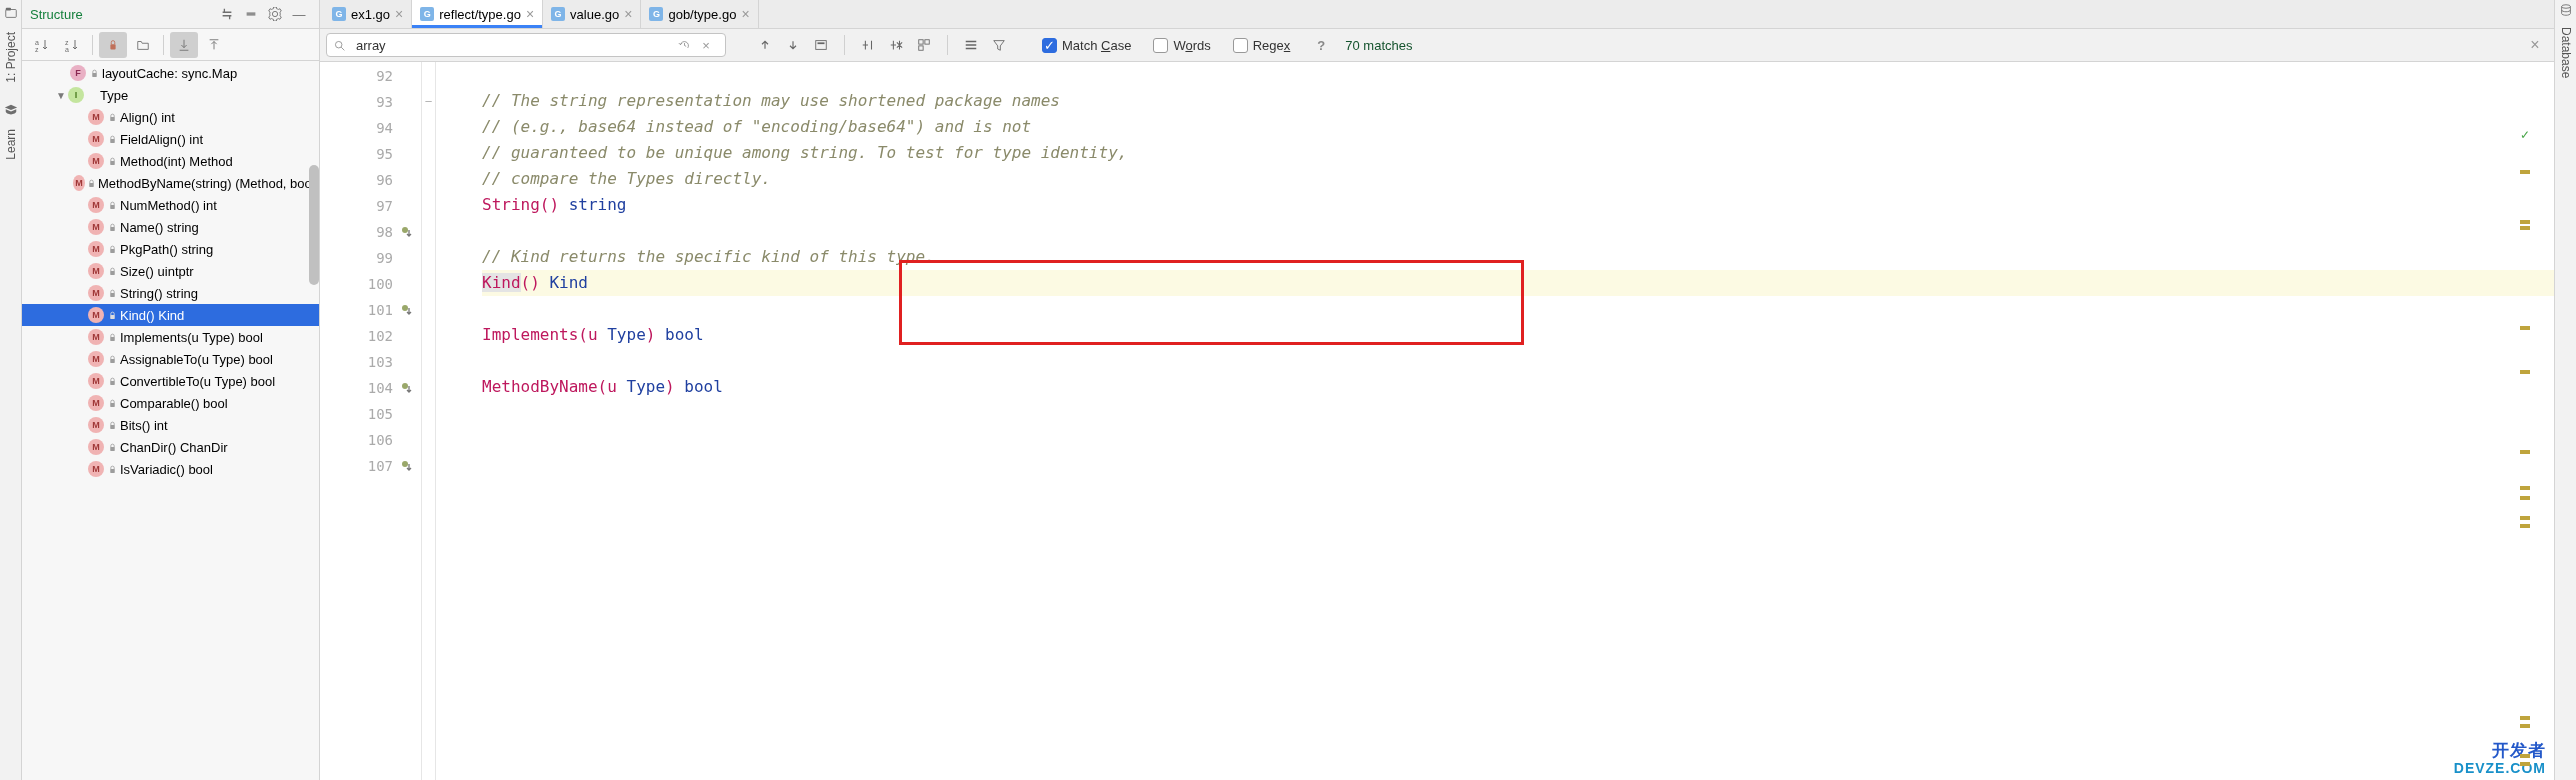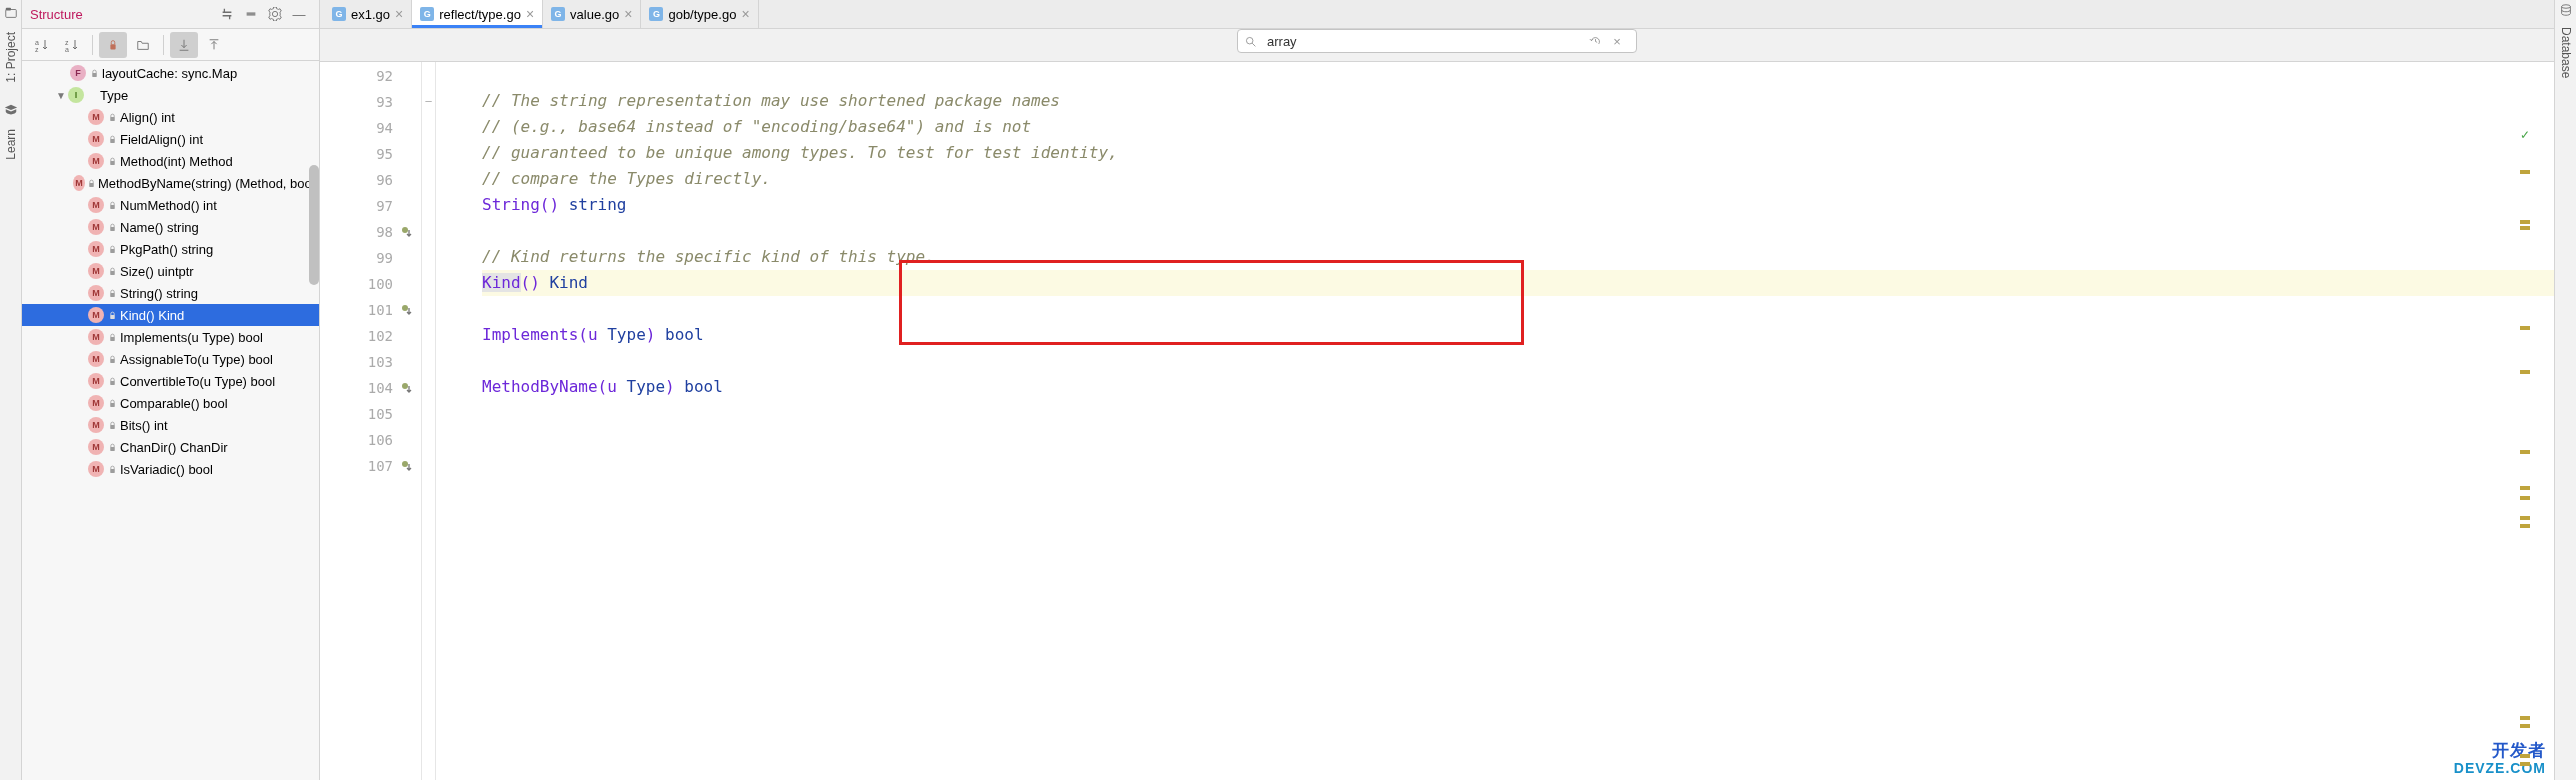--- a/index.html
+++ b/index.html
@@ -50,21 +50,21 @@
 .structure-header {
   display: flex;
   align-items: center;
   height: 29px;
   padding: 0 8px;
   border-bottom: 1px solid #d4d4d4;
   background: #f2f2f2;
 }
 .structure-title {
   font-size: 13px;
-  color: #be185d;
+  color: #15803d;
   flex: 1;
 }
 .hdr-btn {
   width: 24px;
   height: 22px;
   display: flex;
   align-items: center;
   justify-content: center;
   color: #6e6e6e;
   cursor: pointer;
@@ -213,21 +213,20 @@
 }
 
 .search-bar {
   display: flex;
   align-items: center;
   height: 33px;
   background: #f1f1f1;
   border-bottom: 1px solid #d4d4d4;
   padding: 0 6px;
   gap: 6px;
-  flex-direction: column;
 }
 .search-box {
   display: flex;
   align-items: center;
   width: 400px;
   height: 24px;
   background: #fff;
   border: 1px solid #c4c4c4;
   border-radius: 4px;
   padding: 0 6px;
@@ -335,21 +334,21 @@
   position: relative;
 }
 .code-line {
   height: 26px;
   white-space: pre;
 }
 .code-line.highlight {
   background: #fcfae3;
 }
 .comment { color: #8a8a6a; font-style: italic; }
-.ident { color: #6d28d9; }
+.ident { color: #be185d; }
 .kw-type { color: #2040a0; }
 .sel-bg { background: #e4e4e4; }
 
 .red-box {
   position: absolute;
   border: 3px solid #e02020;
   pointer-events: none;
   left: 463px;
   top: 198px;
   width: 625px;
@@ -856,21 +855,21 @@
         <div class="fold-row"></div>
         <div class="fold-row"></div>
         <div class="fold-row"></div>
         <div class="fold-row"></div>
       </div>
     <div class="code" id="code">
       <div class="red-box"></div>
     <div class="code-line"></div>
         <div class="code-line"><span class="comment ">// The string representation may use shortened package names</span></div>
         <div class="code-line"><span class="comment ">// (e.g., base64 instead of "encoding/base64") and is not</span></div>
-        <div class="code-line"><span class="comment ">// guaranteed to be unique among types. To test for test identity,</span></div>
+        <div class="code-line"><span class="comment ">// guaranteed to be unique among string. To test for type identity,</span></div>
         <div class="code-line"><span class="comment ">// compare the Types directly.</span></div>
         <div class="code-line"><span class="ident ">String() </span><span class="kw-type ">string</span></div>
         <div class="code-line"></div>
         <div class="code-line"><span class="comment ">// Kind returns the specific kind of this type.</span></div>
         <div class="code-line highlight"><span class="ident sel-bg">Kind</span><span class="ident ">() </span><span class="kw-type ">Kind</span></div>
         <div class="code-line"></div>
         <div class="code-line"><span class="ident ">Implements(u </span><span class="kw-type ">Type</span><span class="ident ">) </span><span class="kw-type ">bool</span></div>
         <div class="code-line"></div>
         <div class="code-line"><span class="ident ">MethodByName(u </span><span class="kw-type ">Type</span><span class="ident ">) </span><span class="kw-type ">bool</span></div>
       </div>

